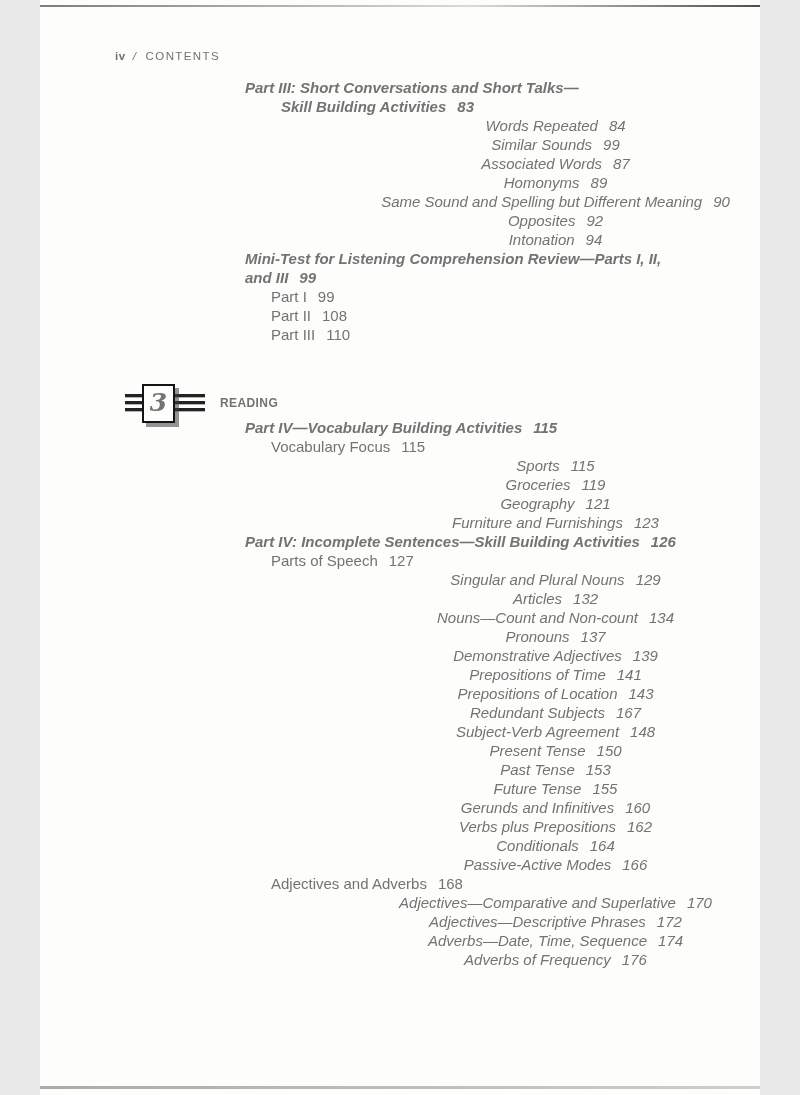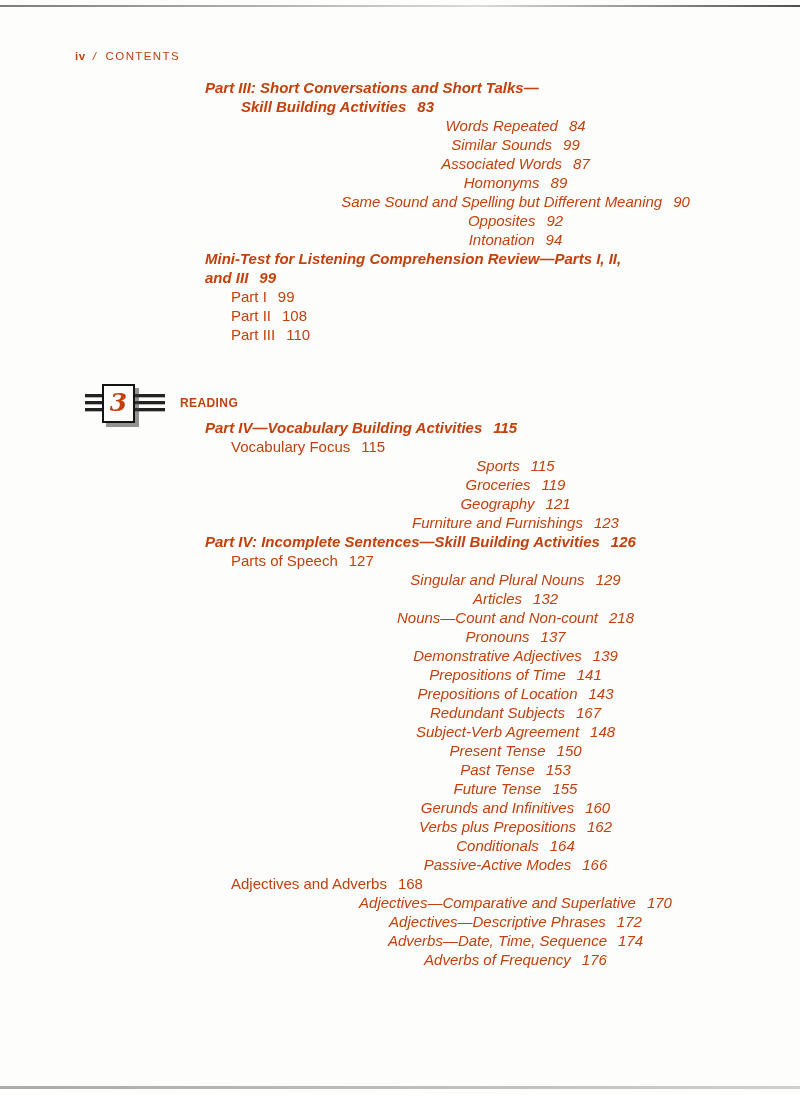--- a/index.html
+++ b/index.html
@@ -1,23 +1,23 @@
 <!DOCTYPE html>
 <html><head>
 <meta charset="utf-8">
 <style>
   html, body { margin: 0; padding: 0; background: #e8e8e8; }
   .page {
     position: relative;
-    width: 800px;
+    width: 720px;
     height: 1095px;
     margin: 0 auto;
     background: #fdfdfc;
     font-family: "Liberation Sans", sans-serif;
-    color: #c2410c;
+    color: #737373;
     overflow: hidden;
   }
   .edge-top {
     position: absolute; top: 5px; left: 0; width: 100%; height: 2px;
     background: linear-gradient(to right, rgba(20,20,20,0.55), rgba(20,20,20,0.15) 60%, rgba(20,20,20,0.75));
   }
   .edge-bottom {
     position: absolute; bottom: 6px; left: 0; width: 100%; height: 3px;
     background: linear-gradient(to right, rgba(90,90,90,0.5), rgba(120,120,120,0.35));
   }
@@ -118,21 +118,21 @@
       <div class="toc-line style-bold indent-0"><span class="toc-label">Part IV—Vocabulary Building Activities</span><span class="toc-page">115</span></div>
       <div class="toc-line style-plain indent-1"><span class="toc-label">Vocabulary Focus</span><span class="toc-page">115</span></div>
       <div class="toc-line style-italic indent-3"><span class="toc-label">Sports</span><span class="toc-page">115</span></div>
       <div class="toc-line style-italic indent-3"><span class="toc-label">Groceries</span><span class="toc-page">119</span></div>
       <div class="toc-line style-italic indent-3"><span class="toc-label">Geography</span><span class="toc-page">121</span></div>
       <div class="toc-line style-italic indent-3"><span class="toc-label">Furniture and Furnishings</span><span class="toc-page">123</span></div>
       <div class="toc-line style-bold indent-0"><span class="toc-label">Part IV: Incomplete Sentences—Skill Building Activities</span><span class="toc-page">126</span></div>
       <div class="toc-line style-plain indent-1"><span class="toc-label">Parts of Speech</span><span class="toc-page">127</span></div>
       <div class="toc-line style-italic indent-3"><span class="toc-label">Singular and Plural Nouns</span><span class="toc-page">129</span></div>
       <div class="toc-line style-italic indent-3"><span class="toc-label">Articles</span><span class="toc-page">132</span></div>
-      <div class="toc-line style-italic indent-3"><span class="toc-label">Nouns—Count and Non-count</span><span class="toc-page">218</span></div>
+      <div class="toc-line style-italic indent-3"><span class="toc-label">Nouns—Count and Non-count</span><span class="toc-page">134</span></div>
       <div class="toc-line style-italic indent-3"><span class="toc-label">Pronouns</span><span class="toc-page">137</span></div>
       <div class="toc-line style-italic indent-3"><span class="toc-label">Demonstrative Adjectives</span><span class="toc-page">139</span></div>
       <div class="toc-line style-italic indent-3"><span class="toc-label">Prepositions of Time</span><span class="toc-page">141</span></div>
       <div class="toc-line style-italic indent-3"><span class="toc-label">Prepositions of Location</span><span class="toc-page">143</span></div>
       <div class="toc-line style-italic indent-3"><span class="toc-label">Redundant Subjects</span><span class="toc-page">167</span></div>
       <div class="toc-line style-italic indent-3"><span class="toc-label">Subject-Verb Agreement</span><span class="toc-page">148</span></div>
       <div class="toc-line style-italic indent-3"><span class="toc-label">Present Tense</span><span class="toc-page">150</span></div>
       <div class="toc-line style-italic indent-3"><span class="toc-label">Past Tense</span><span class="toc-page">153</span></div>
       <div class="toc-line style-italic indent-3"><span class="toc-label">Future Tense</span><span class="toc-page">155</span></div>
       <div class="toc-line style-italic indent-3"><span class="toc-label">Gerunds and Infinitives</span><span class="toc-page">160</span></div>

